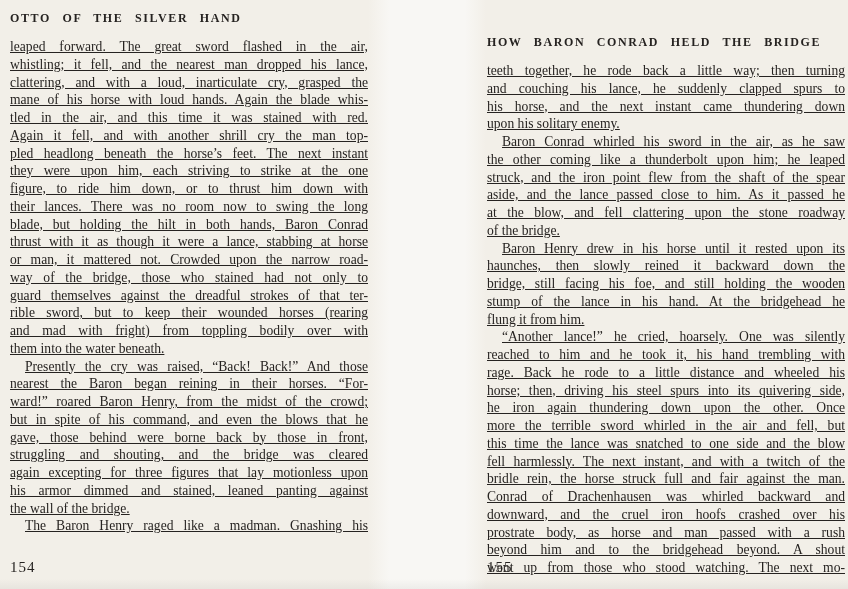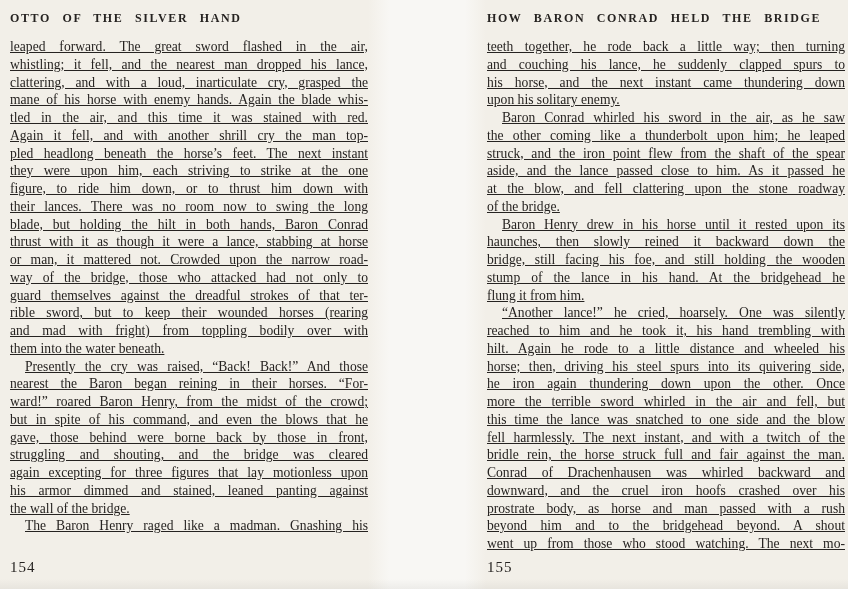--- a/index.html
+++ b/index.html
@@ -19,21 +19,21 @@
       var(--gutter,#f8f7f4) 82%,
       rgba(250,250,248,0) 100%);
   }
   
   .bottom-shade{
     position:absolute;left:0;right:0;bottom:0;height:10px;
     background:linear-gradient(to bottom, rgba(0,0,0,0) 0%, rgba(90,90,88,0.07) 100%);
   }
   .page{position:absolute;top:0;bottom:0;}
   .page.left{left:10px;width:358px;}
-  .page.right{left:487px;width:358px;}
+  .page.right{left:487px;width:358px;margin-top:24px;}
   .running-head{
     position:absolute;top:11px;left:0;right:0;
     text-align:left;
     font-size:12px;font-weight:bold;
     letter-spacing:1.6px;word-spacing:7px;
     color:var(--ink,#262321);
   }
   .body-text{
     position:absolute;top:38px;left:0;right:0;
     font-size:13.6px;line-height:17.75px;
@@ -61,31 +61,31 @@
 
 <div class="spread">
   <div class="gutter"></div>
 
   <section class="page left">
     <header class="running-head">OTTO OF THE SILVER HAND</header>
     <div class="body-text" id="left-lines">
         <div class="line">leaped forward. The great sword flashed in the air,</div>
         <div class="line">whistling; it fell, and the nearest man dropped his lance,</div>
         <div class="line">clattering, and with a loud, inarticulate cry, grasped the</div>
-        <div class="line">mane of his horse with enemy hands. Again the blade whis-</div>
+        <div class="line">mane of his horse with loud hands. Again the blade whis-</div>
         <div class="line">tled in the air, and this time it was stained with red.</div>
         <div class="line">Again it fell, and with another shrill cry the man top-</div>
         <div class="line">pled headlong beneath the horse’s feet. The next instant</div>
         <div class="line">they were upon him, each striving to strike at the one</div>
         <div class="line">figure, to ride him down, or to thrust him down with</div>
         <div class="line">their lances. There was no room now to swing the long</div>
         <div class="line">blade, but holding the hilt in both hands, Baron Conrad</div>
         <div class="line">thrust with it as though it were a lance, stabbing at horse</div>
         <div class="line">or man, it mattered not. Crowded upon the narrow road-</div>
-        <div class="line">way of the bridge, those who attacked had not only to</div>
+        <div class="line">way of the bridge, those who stained had not only to</div>
         <div class="line">guard themselves against the dreadful strokes of that ter-</div>
         <div class="line">rible sword, but to keep their wounded horses (rearing</div>
         <div class="line">and mad with fright) from toppling bodily over with</div>
         <div class="line last">them into the water beneath.</div>
         <div class="line indent">Presently the cry was raised, “Back! Back!” And those</div>
         <div class="line">nearest the Baron began reining in their horses. “For-</div>
         <div class="line">ward!” roared Baron Henry, from the midst of the crowd;</div>
         <div class="line">but in spite of his command, and even the blows that he</div>
         <div class="line">gave, those behind were borne back by those in front,</div>
         <div class="line">struggling and shouting, and the bridge was cleared</div>
@@ -110,21 +110,21 @@
         <div class="line">aside, and the lance passed close to him. As it passed he</div>
         <div class="line">at the blow, and fell clattering upon the stone roadway</div>
         <div class="line last">of the bridge.</div>
         <div class="line indent">Baron Henry drew in his horse until it rested upon its</div>
         <div class="line">haunches, then slowly reined it backward down the</div>
         <div class="line">bridge, still facing his foe, and still holding the wooden</div>
         <div class="line">stump of the lance in his hand. At the bridgehead he</div>
         <div class="line last">flung it from him.</div>
         <div class="line indent">“Another lance!” he cried, hoarsely. One was silently</div>
         <div class="line">reached to him and he took it, his hand trembling with</div>
-        <div class="line">hilt. Again he rode to a little distance and wheeled his</div>
+        <div class="line">rage. Back he rode to a little distance and wheeled his</div>
         <div class="line">horse; then, driving his steel spurs into its quivering side,</div>
         <div class="line">he iron again thundering down upon the other. Once</div>
         <div class="line">more the terrible sword whirled in the air and fell, but</div>
         <div class="line">this time the lance was snatched to one side and the blow</div>
         <div class="line">fell harmlessly. The next instant, and with a twitch of the</div>
         <div class="line">bridle rein, the horse struck full and fair against the man.</div>
         <div class="line">Conrad of Drachenhausen was whirled backward and</div>
         <div class="line">downward, and the cruel iron hoofs crashed over his</div>
         <div class="line">prostrate body, as horse and man passed with a rush</div>
         <div class="line">beyond him and to the bridgehead beyond. A shout</div>

